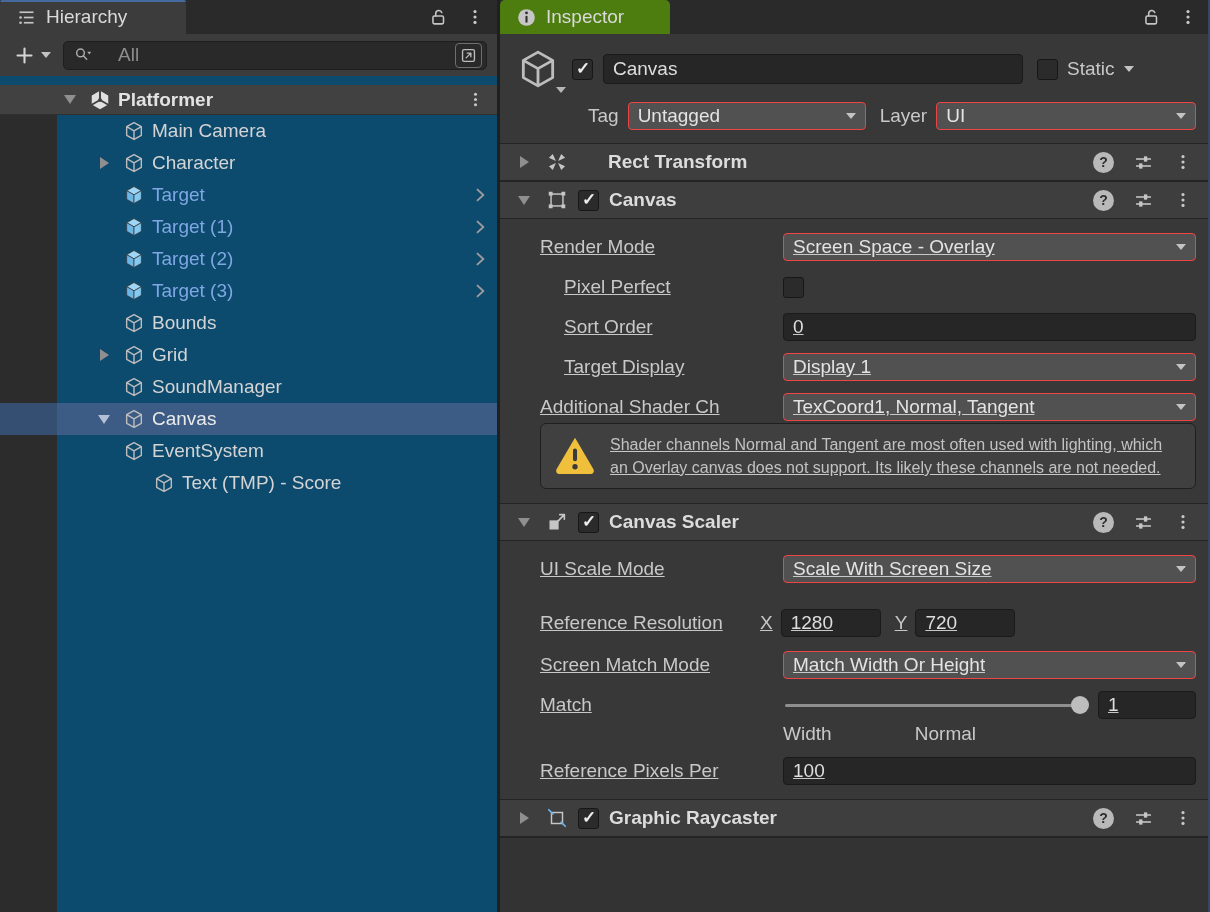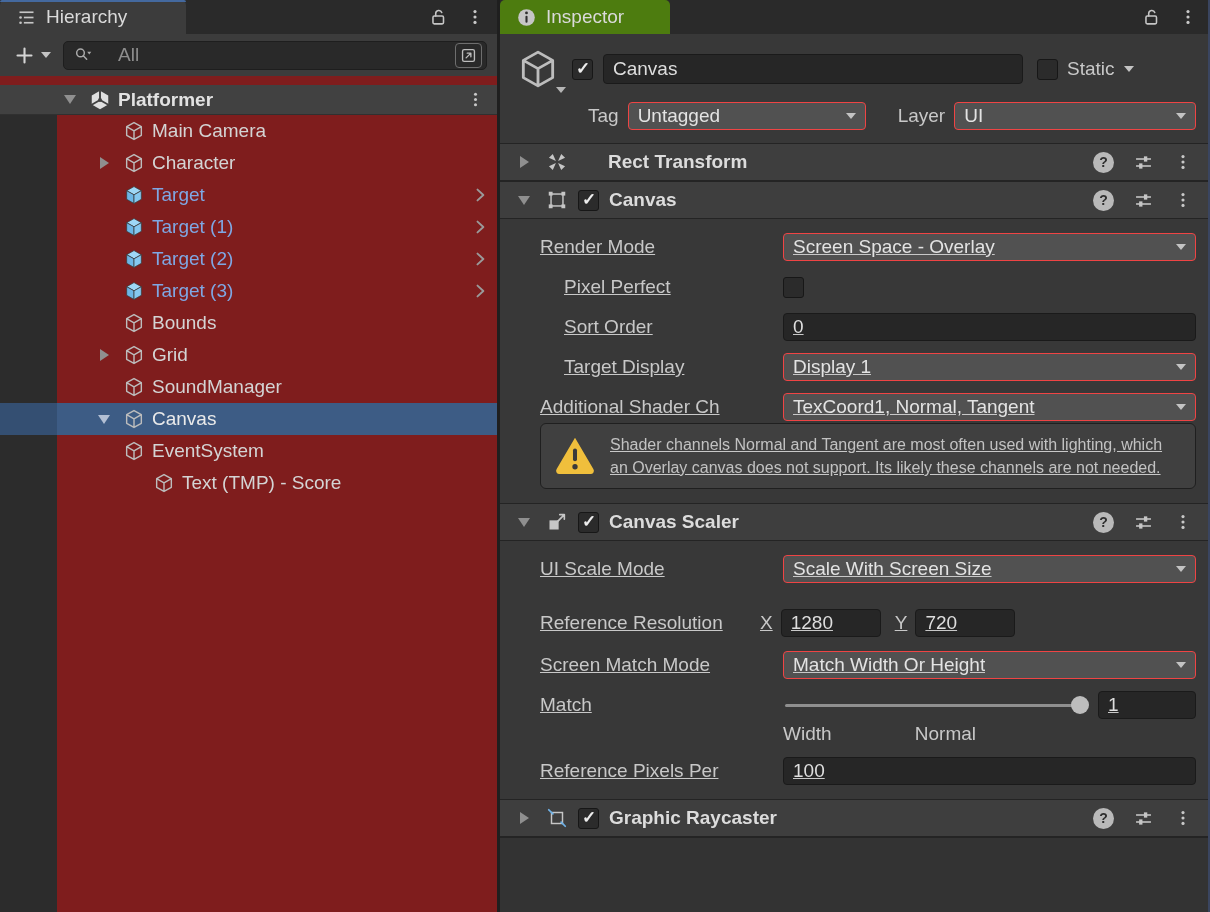--- a/index.html
+++ b/index.html
@@ -27,21 +27,21 @@
          font-family:"Liberation Sans", sans-serif; font-size:19px; padding:0 9px; flex:1; min-width:0; outline:none; }
 
   .fold { width:0; height:0; flex:none; }
   .fold.right { border-top:6px solid transparent; border-bottom:6px solid transparent; border-left:9px solid #8f8f8f; }
   .fold.down  { border-left:6px solid transparent; border-right:6px solid transparent; border-top:9px solid #8f8f8f; }
   .fold-slot { width:24px; flex:none; display:flex; justify-content:center; }
 
   .kebab { color:#c8c8c8; }
 
   
-  #hierarchy { width:497px; flex:none; display:flex; flex-direction:column; background:#7f1d1d; }
+  #hierarchy { width:497px; flex:none; display:flex; flex-direction:column; background:#0c4a6e; }
   #hierarchy .tab { background:#3c3c3c; min-width:186px; }
   .h-toolbar { height:42px; background:#3c3c3c; display:flex; align-items:center; padding:0 10px; gap:8px; flex:none; }
   .plus-btn { display:flex; align-items:center; gap:6px; color:#d5d5d5; padding:2px 4px; }
   .plus-caret { width:0; height:0; border-left:5px solid transparent; border-right:5px solid transparent; border-top:6px solid #c3c3c3; }
   .search { flex:1; height:29px; background:#292929; border:1px solid #1e1e1e; border-radius:5px;
             display:flex; align-items:center; gap:25px; padding:0 4px 0 9px; }
   .search input { flex:1; background:transparent; border:none; outline:none; color:#dcdcdc; font-size:19px;
                   font-family:"Liberation Sans", sans-serif; }
   .search input::placeholder { color:#8e8e8e; }
   .popout-btn { width:27px; height:25px; border:1px solid #6e6e6e; border-radius:4px; display:flex;
@@ -69,21 +69,21 @@
 
   .go-header { padding:13px 14px 13px 16px; }
   .go-row1 { display:flex; align-items:center; }
   .go-icon-wrap { width:56px; position:relative; flex:none; }
   .go-icon-caret { position:absolute; right:6px; bottom:-2px; width:0; height:0;
                    border-left:5px solid transparent; border-right:5px solid transparent; border-top:6px solid #b5b5b5; }
   .name-input { flex:1; max-width:420px; height:30px; margin-left:10px; }
   .static-wrap { display:flex; align-items:center; gap:9px; margin-left:14px; }
   .go-row2 { display:flex; align-items:center; margin-top:11px; padding-left:72px; gap:9px; }
   .tag-dd { flex:none; width:238px; }
-  .layer-lbl { margin-left:23px; }
+  .layer-lbl { margin-left:5px; }
 
   .comp-hdr { height:38px; background:#3e3e3e; border-top:1px solid #242424; border-bottom:1px solid #242424;
               display:flex; align-items:center; gap:10px; padding:0 12px 0 12px; flex:none; }
   .comp-title { font-weight:bold; color:#dcdcdc; font-size:19px; white-space:nowrap; }
   .hdr-icons { margin-left:auto; display:flex; align-items:center; gap:19px; padding-right:5px; }
   .help-badge { width:21px; height:21px; border-radius:50%; background:#b9b9b9; color:#2e2e2e; font-size:14px;
                 font-weight:bold; display:flex; align-items:center; justify-content:center; }
 
   .comp-body { padding:14px 14px 14px 0;text-decoration:underline; }
   .ins-row { display:flex; align-items:center; padding-left:40px; margin-bottom:12px; min-height:28px; }

